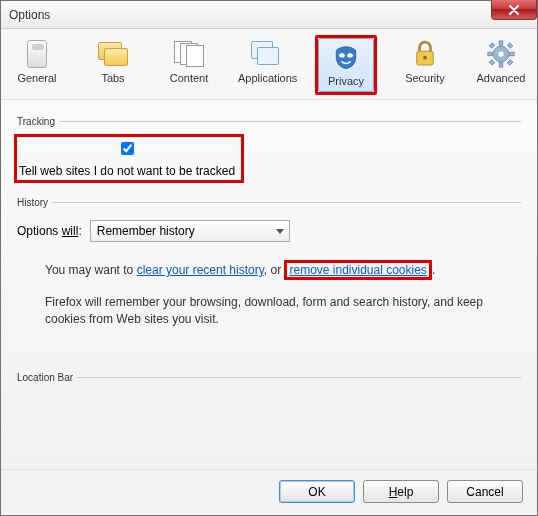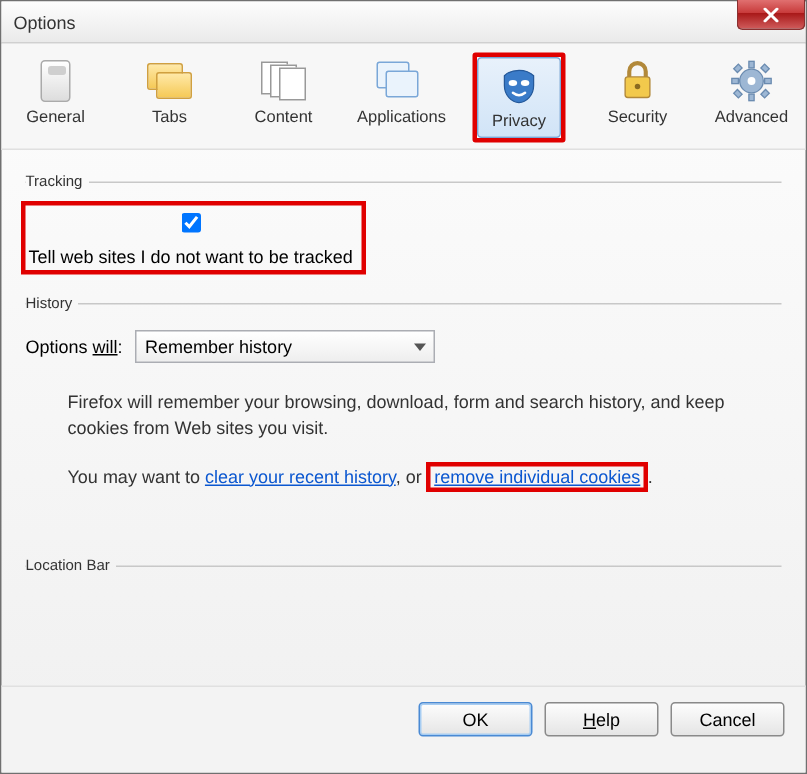--- a/index.html
+++ b/index.html
@@ -139,21 +139,21 @@
     border: 3px solid #e00000;
     padding: 0 2px;
     display: inline-block;
     line-height: 1.2;
   }
 
   .buttons {
     display: flex;
     justify-content: flex-end;
     gap: 8px;
-    padding: 10px 14px 24px 14px;
+    padding: 10px 14px 12px 14px;
     border-top: 1px solid #e0e0e0;
     background: #f3f3f3;
   }
   button.btn {
     min-width: 76px;
     height: 23px;
     border: 1px solid #8a8a8a;
     border-radius: 3px;
     background: linear-gradient(to bottom,#fdfdfd,#e5e5e5);
     font-size: 12px;
@@ -296,24 +296,24 @@
           <span>Options </span><span class="u">will</span><span>:</span>
         </span>
         <span class="combo-wrap">
           <select class="combo" style="width:200px">
             <option>Remember history</option>
           </select>
         </span>
       </div>
 
       <div class="indent">
-        <p class="para">Firefox will remember your browsing, download, form and search history, and keep cookies from Web sites you visit.</p>
         <p class="para">
           <span>You may want to </span><a class="lk">clear your recent history</a><span>, or </span><span class="cookie-red"><a class="lk">remove individual cookies</a></span><span>.</span>
         </p>
+        <p class="para">Firefox will remember your browsing, download, form and search history, and keep cookies from Web sites you visit.</p>
       </div>
     </fieldset>
 
     <fieldset class="group" style="margin-top:30px;">
       <legend>Location Bar</legend>
     </fieldset>
 
   </div>
 
   <div class="buttons">

